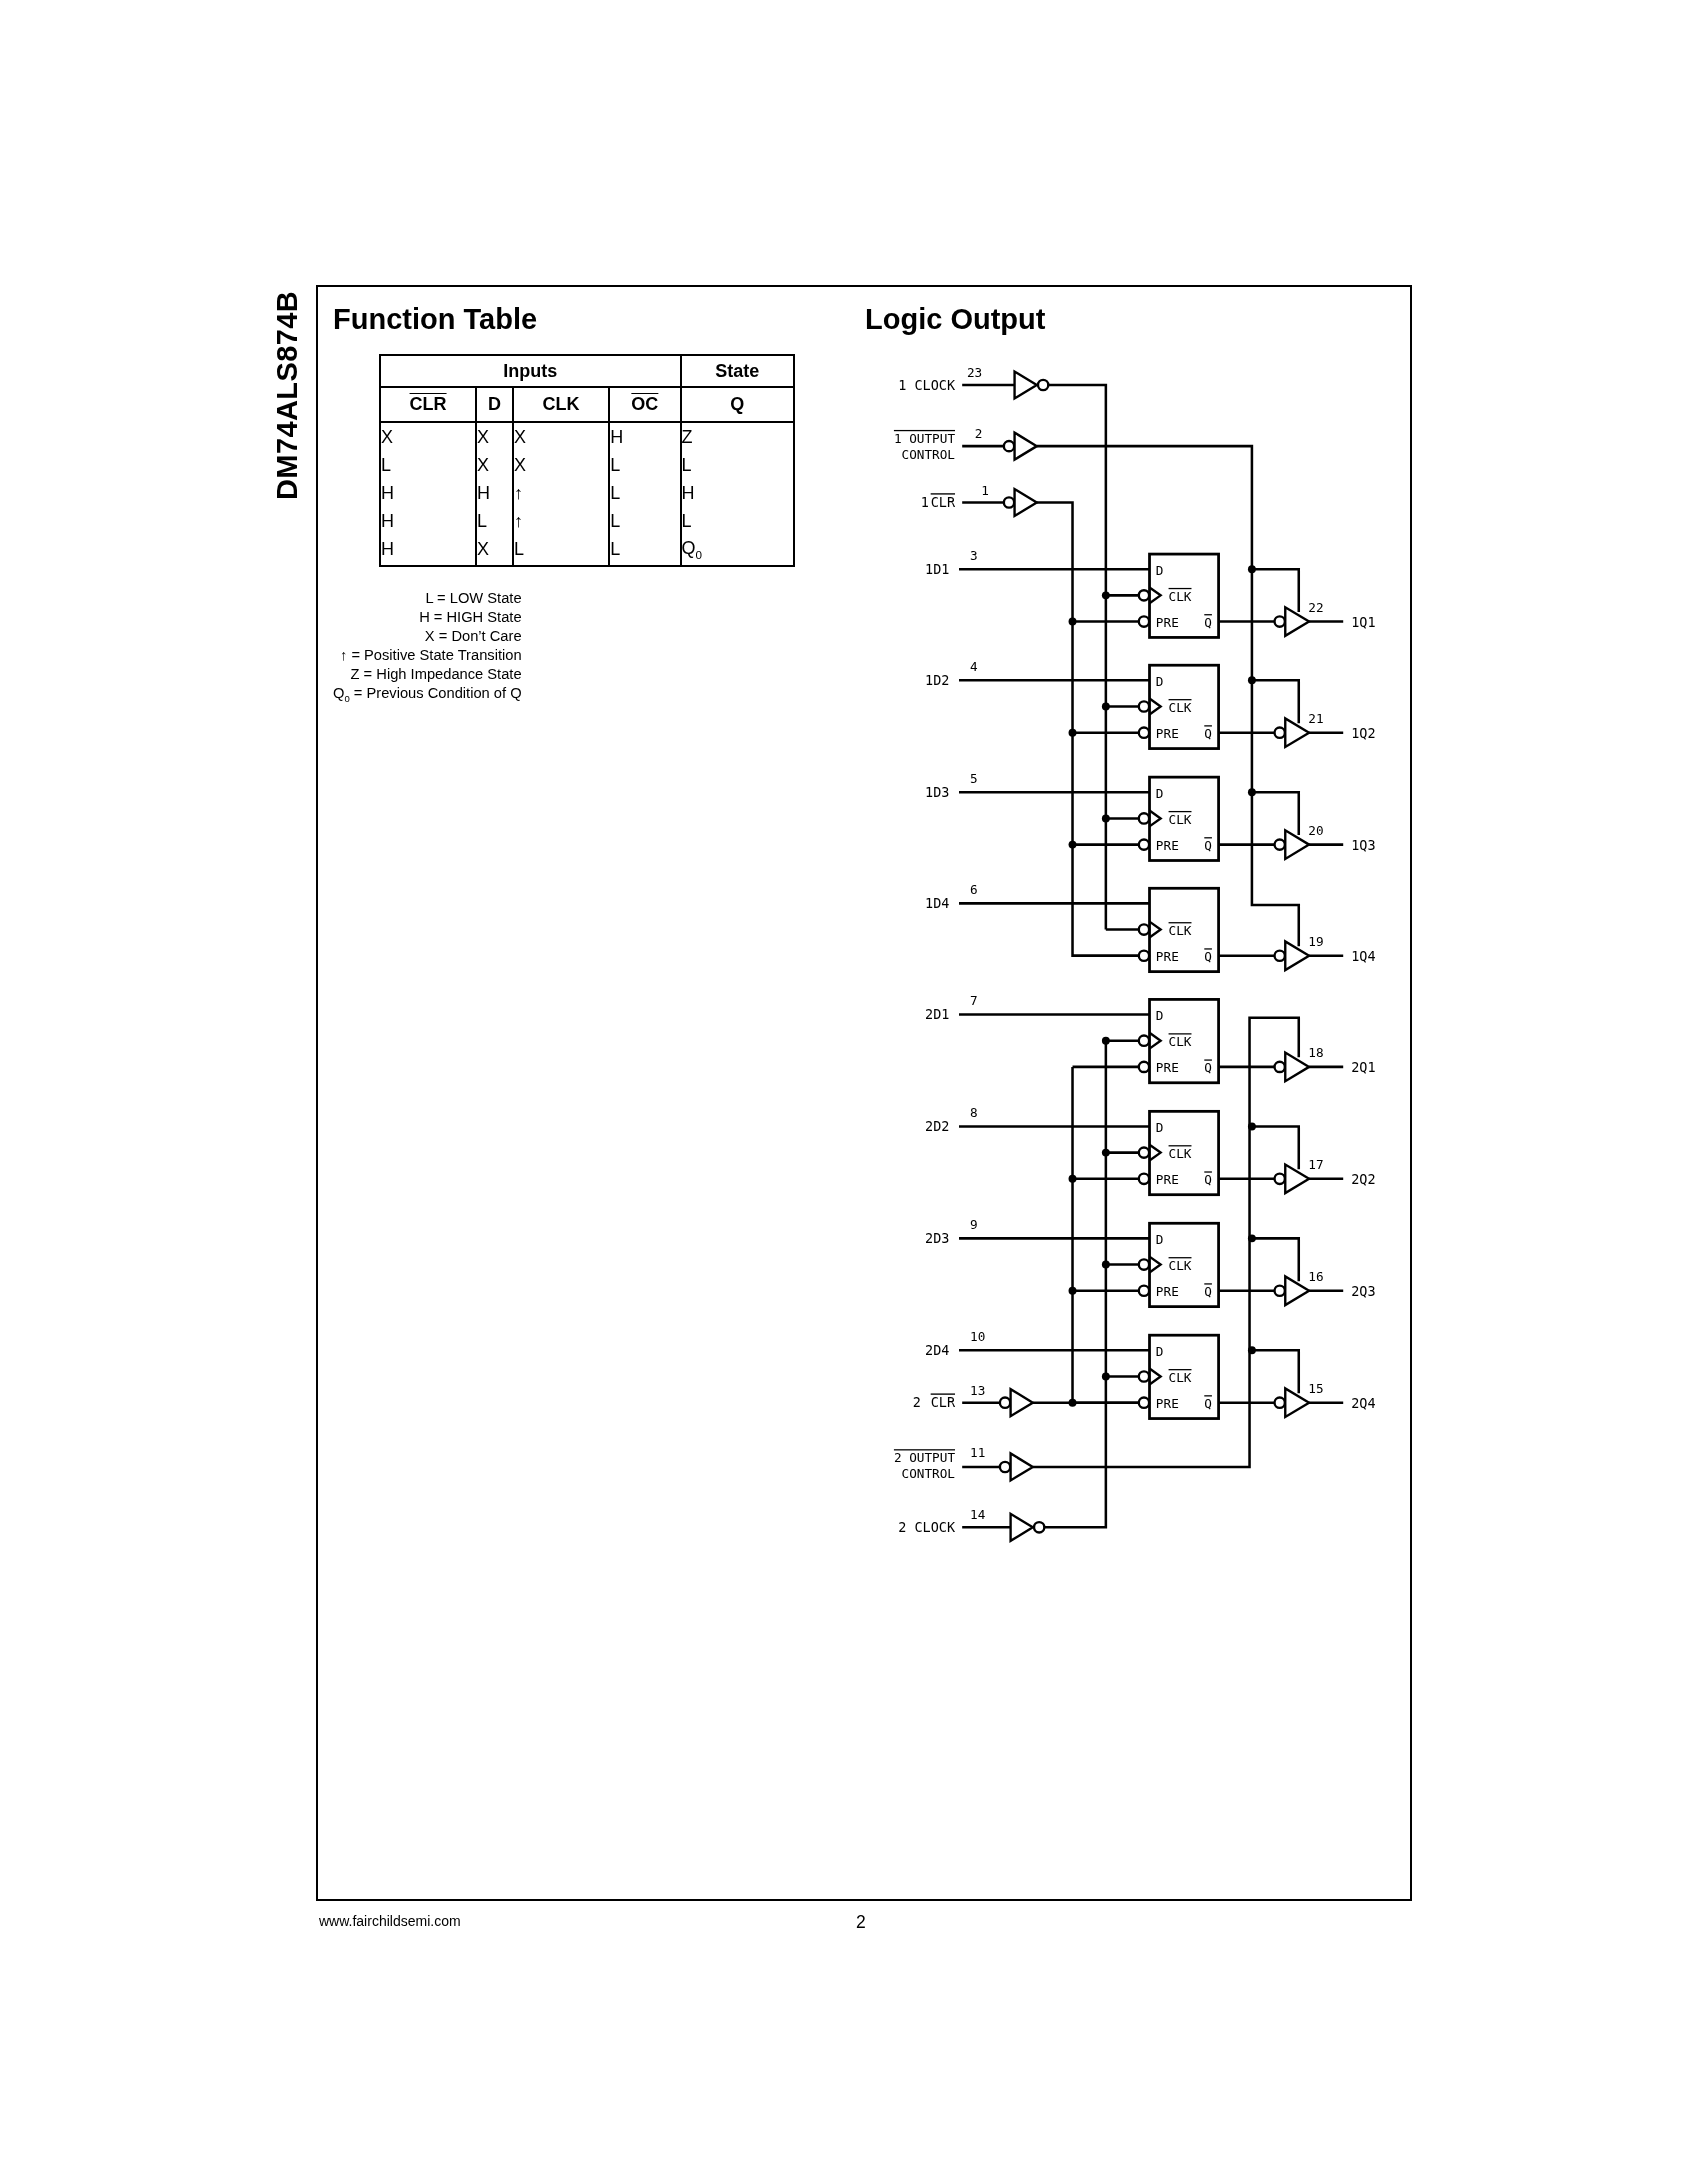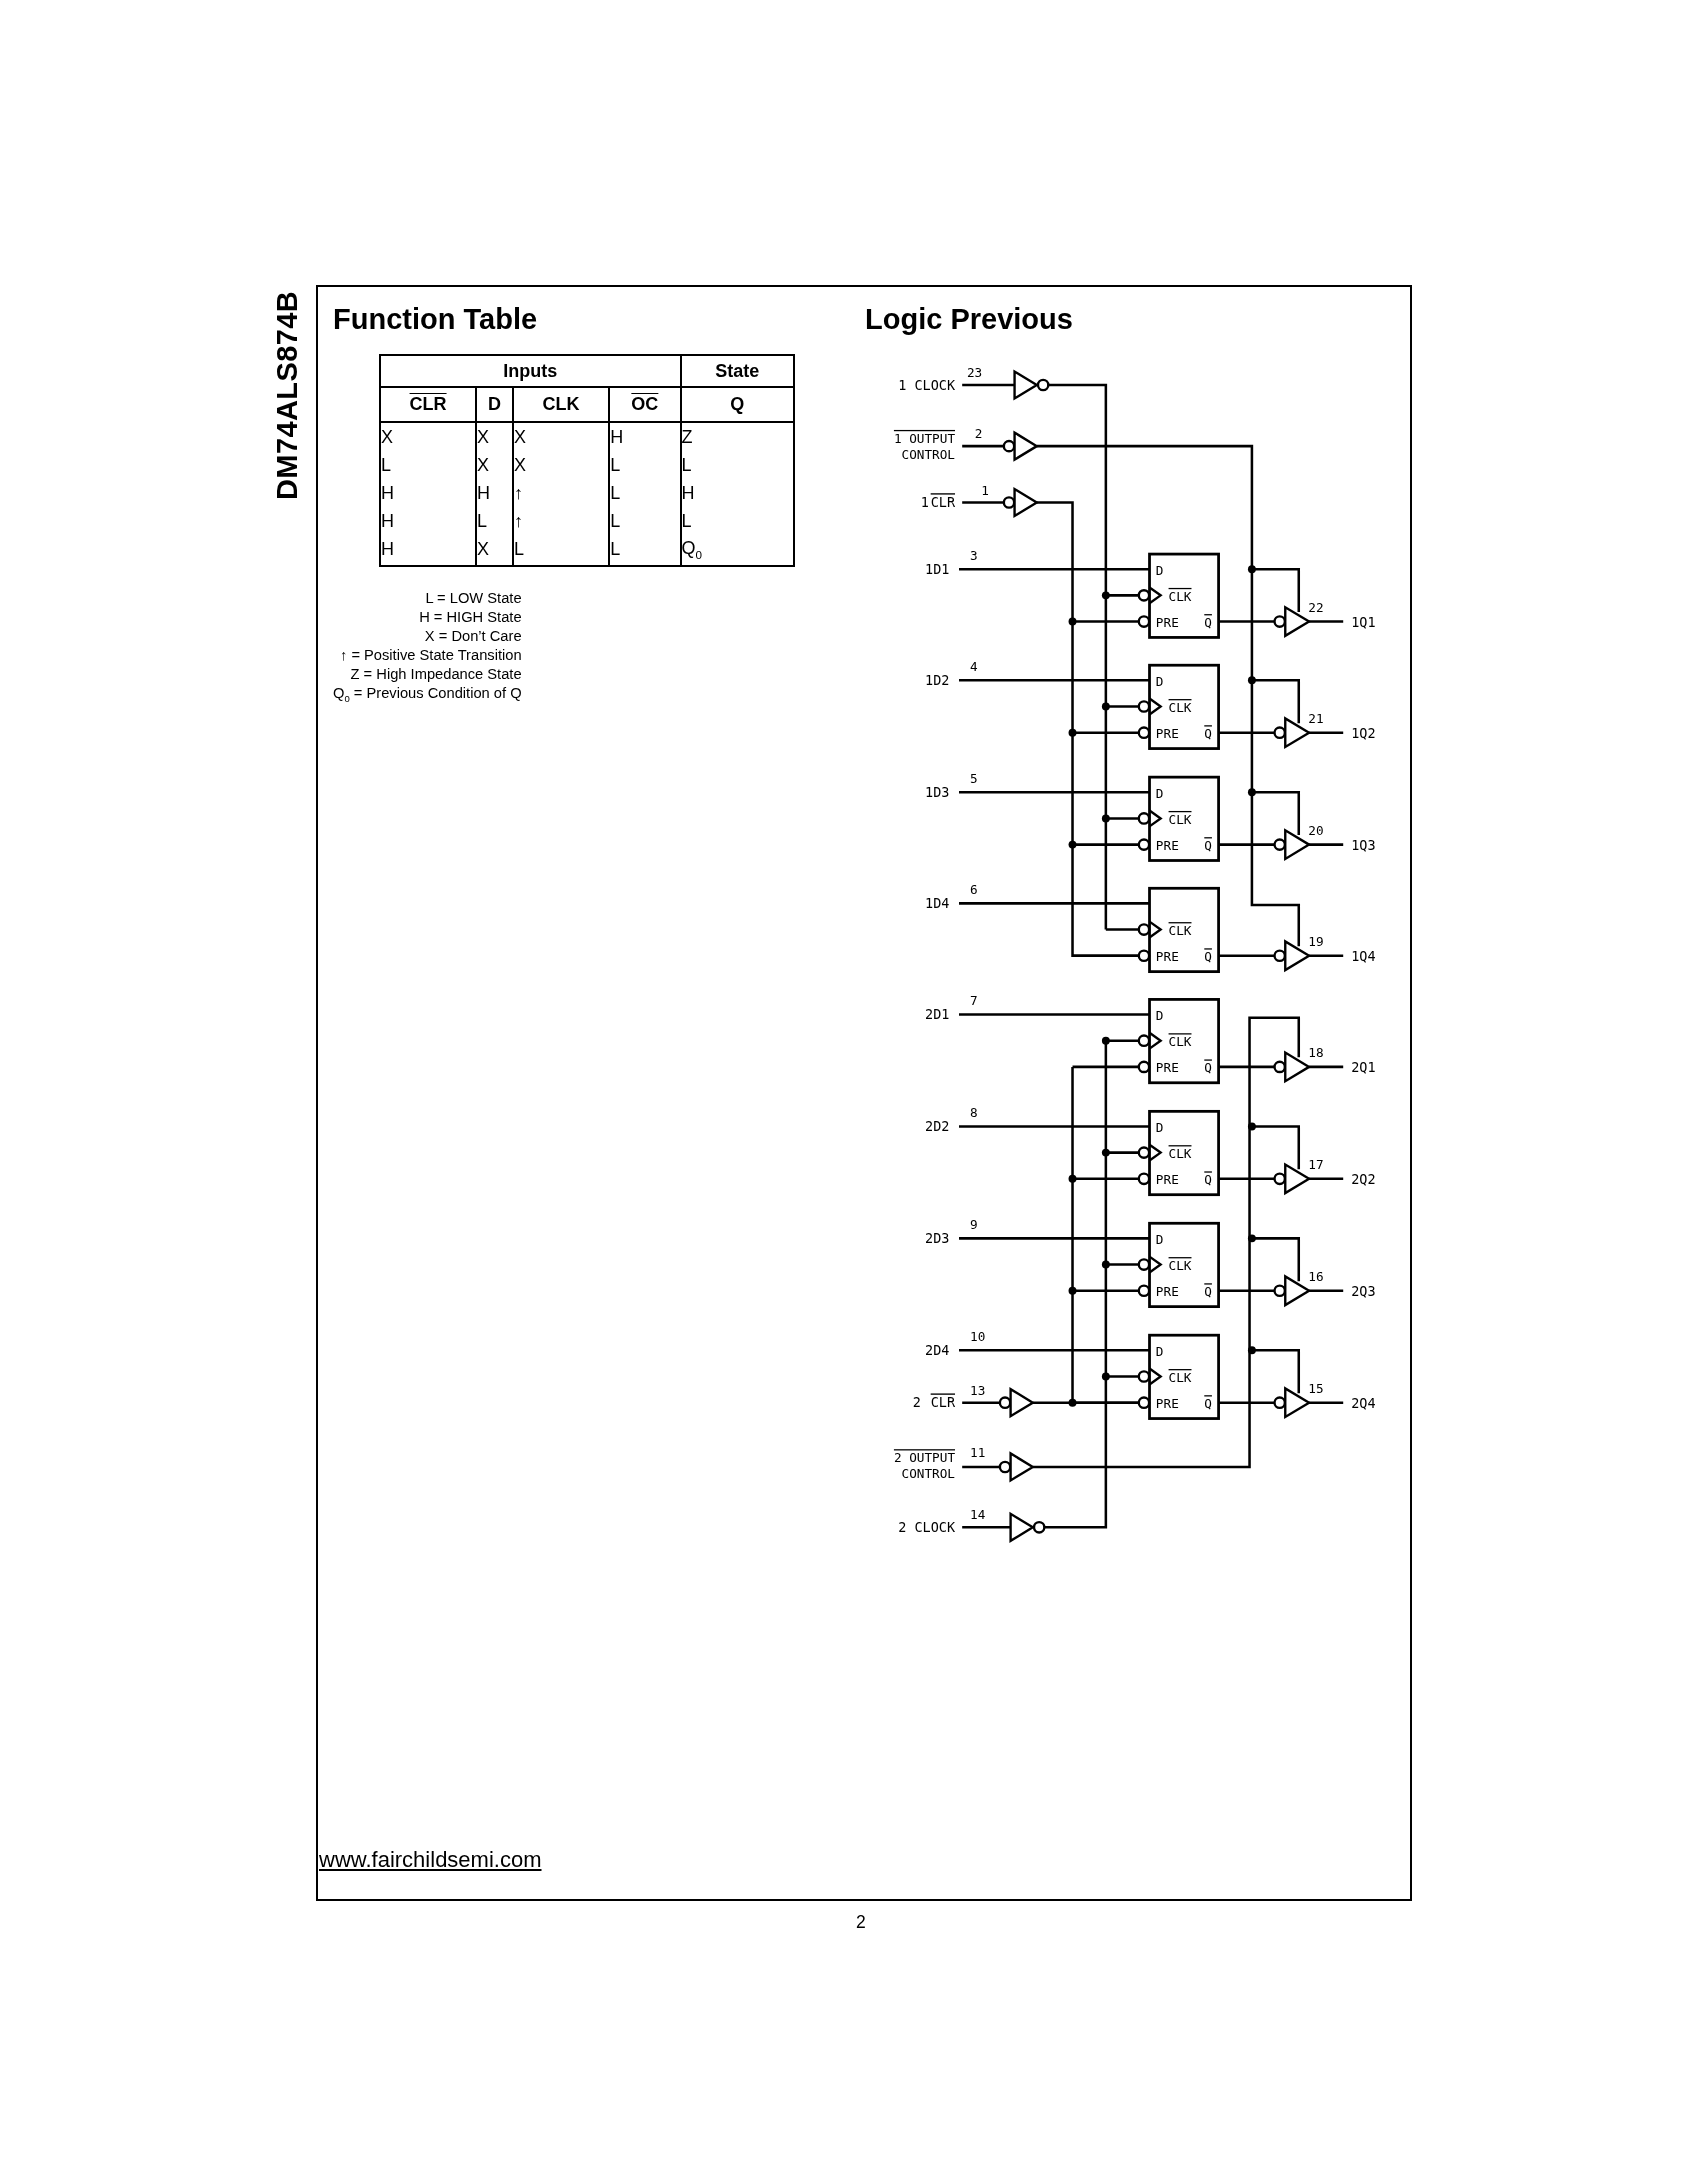--- a/index.html
+++ b/index.html
@@ -16,21 +16,21 @@
   table.ft td, table.ft th { border:2.4px solid #000; padding:0; font-size:18px; }
   table.ft th { font-weight:bold; height:30px; }
   table.ft tr.colhdr th { height:33px; }
   table.ft tr.datarow td { height:28px; border-top:none; border-bottom:none; }
   table.ft tr.datarow:first-child td { border-top:2.4px solid #000; }
   table.ft tbody tr:last-child td { border-bottom:2.4px solid #000; padding-bottom:2.4px;}
   table.ft .ov { text-decoration:overline; }
   sub { font-size:0.65em; }
   #legend { left:333px; top:589px; font-size:14.7px; line-height:19px;text-align:right; }
   #legend div { white-space:nowrap; }
-  #footer-url { left:319px; top:1847px; font-size:22px;text-decoration:underline; }
+  #footer-url { left:319px; top:1913px; font-size:14px; }
   #footer-page { left:856px; top:1912px; font-size:17.5px; }
   #diagram { left:0; top:0; width:1687px; height:2183px; }
   svg text { font-family:"DejaVu Sans Mono", monospace; }
 </style>
 </head>
 <body>
 
 <div id="side-title" class="abs">DM74ALS874B</div>
 <div id="frame" class="abs"></div>
 
@@ -91,21 +91,21 @@
 
 <div id="legend" class="abs">
   <div>L = LOW State</div>
   <div>H = HIGH State</div>
   <div>X = Don’t Care</div>
   <div>↑ = Positive State Transition</div>
   <div>Z = High Impedance State</div>
   <div class="q0legend">Q<sub>0</sub> = Previous Condition of Q</div>
 </div>
 
-<div id="ld-title" class="abs h2">Logic Previous</div>
+<div id="ld-title" class="abs h2">Logic Output</div>
 
 <svg id="diagram" class="abs" width="1687" height="2183" viewBox="0 0 2125 2750" xmlns="http://www.w3.org/2000/svg">
     <text x="1203" y="491" font-size="17" fill="#000" text-anchor="end" name="control-input-label">1 CLOCK</text>
     <text x="1218" y="475" font-size="16" fill="#000" name="pin-number">23</text>
     <polyline points="1212,485 1278,485" fill="none" stroke="#000" stroke-width="3.2"></polyline>
     <polygon points="1278,468 1278,502 1306,485" fill="#fff" stroke="#000" stroke-width="3"></polygon>
     <circle cx="1314" cy="485" r="6.5" fill="#fff" stroke="#000" stroke-width="3"></circle>
     <polyline points="1320,485 1393,485 1393,1171" fill="none" stroke="#000" stroke-width="3.2"></polyline>
     <text x="1203" y="558" font-size="16" fill="#000" text-anchor="end" text-decoration="overline" name="control-input-label">1 OUTPUT</text>
     <text x="1203" y="578" font-size="16" fill="#000" text-anchor="end" name="control-input-label">CONTROL</text>

